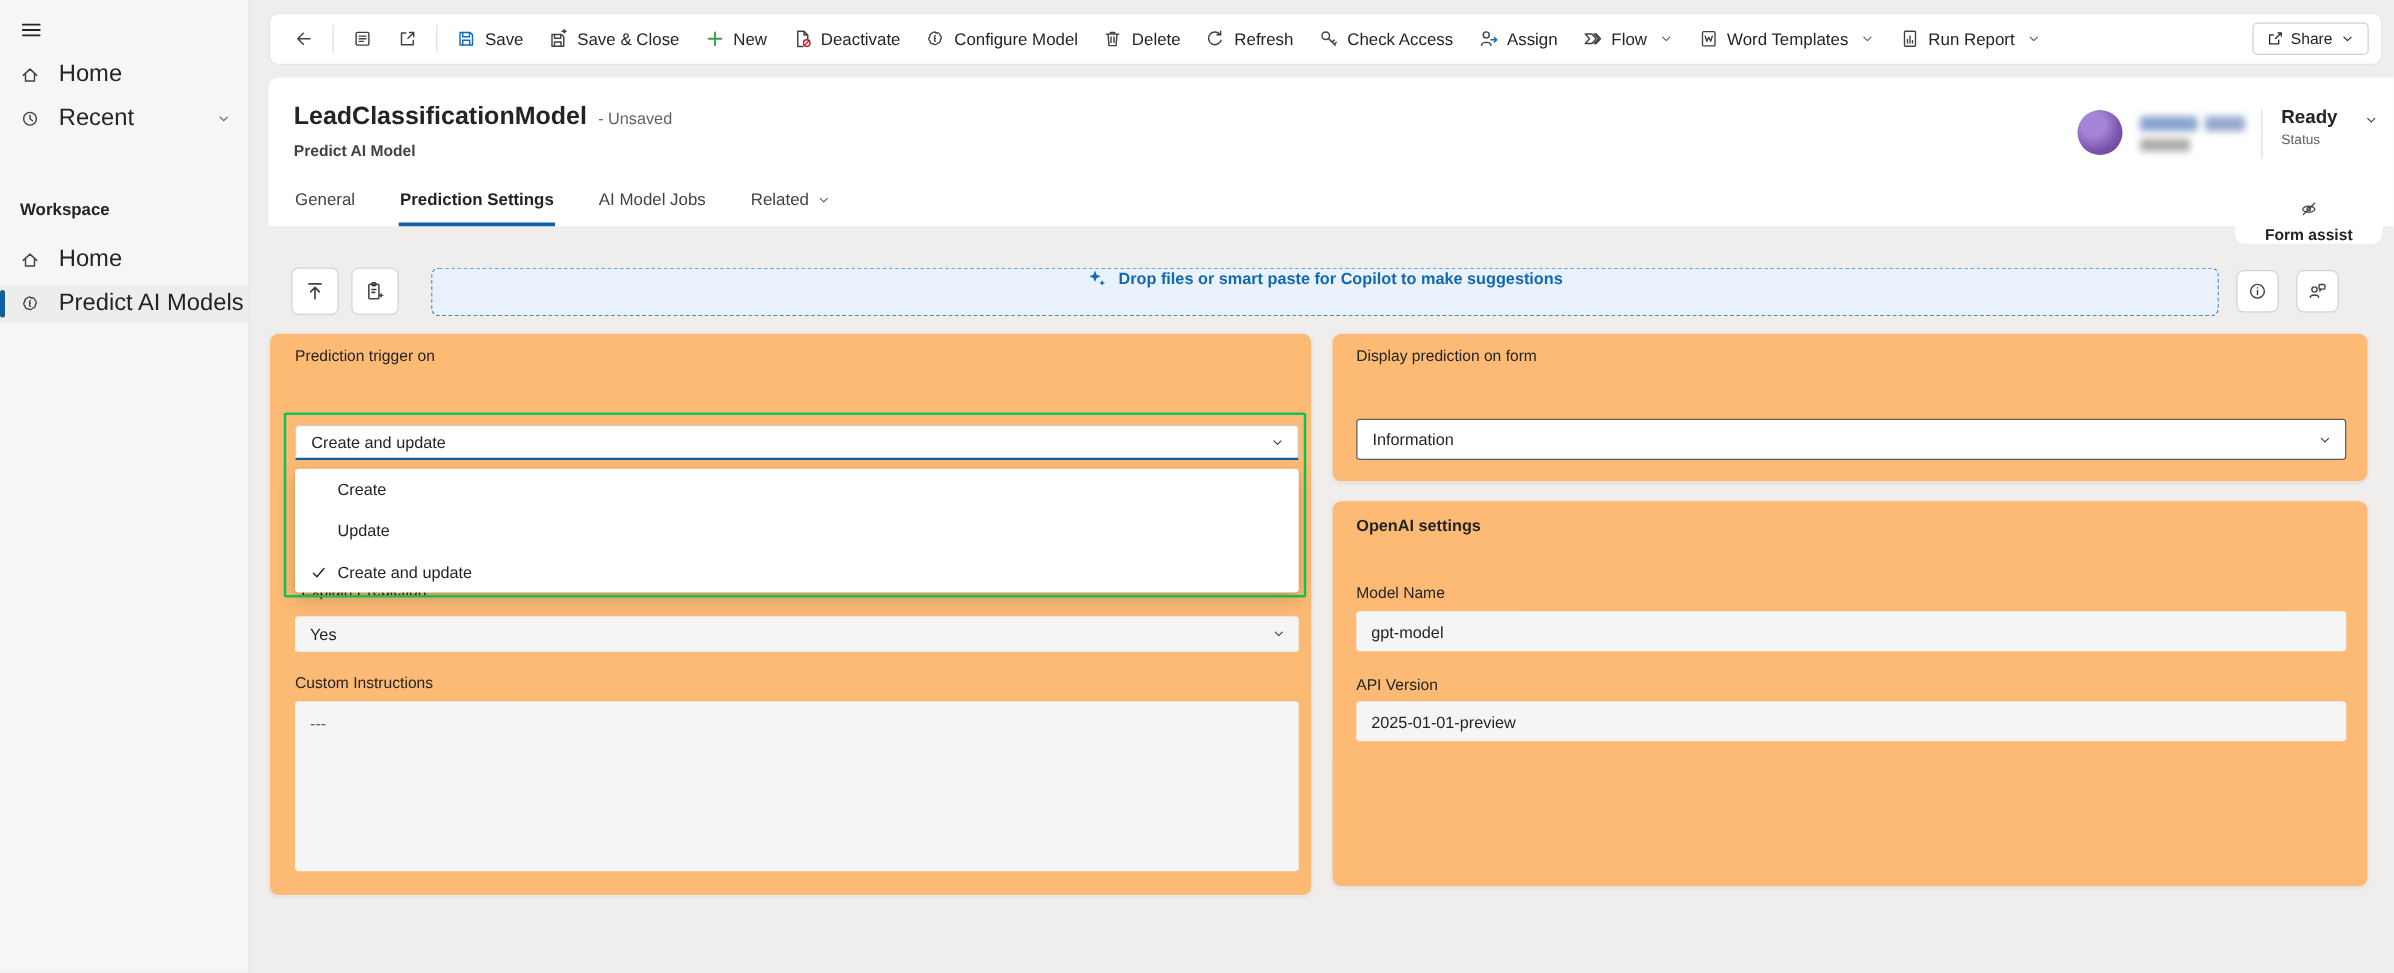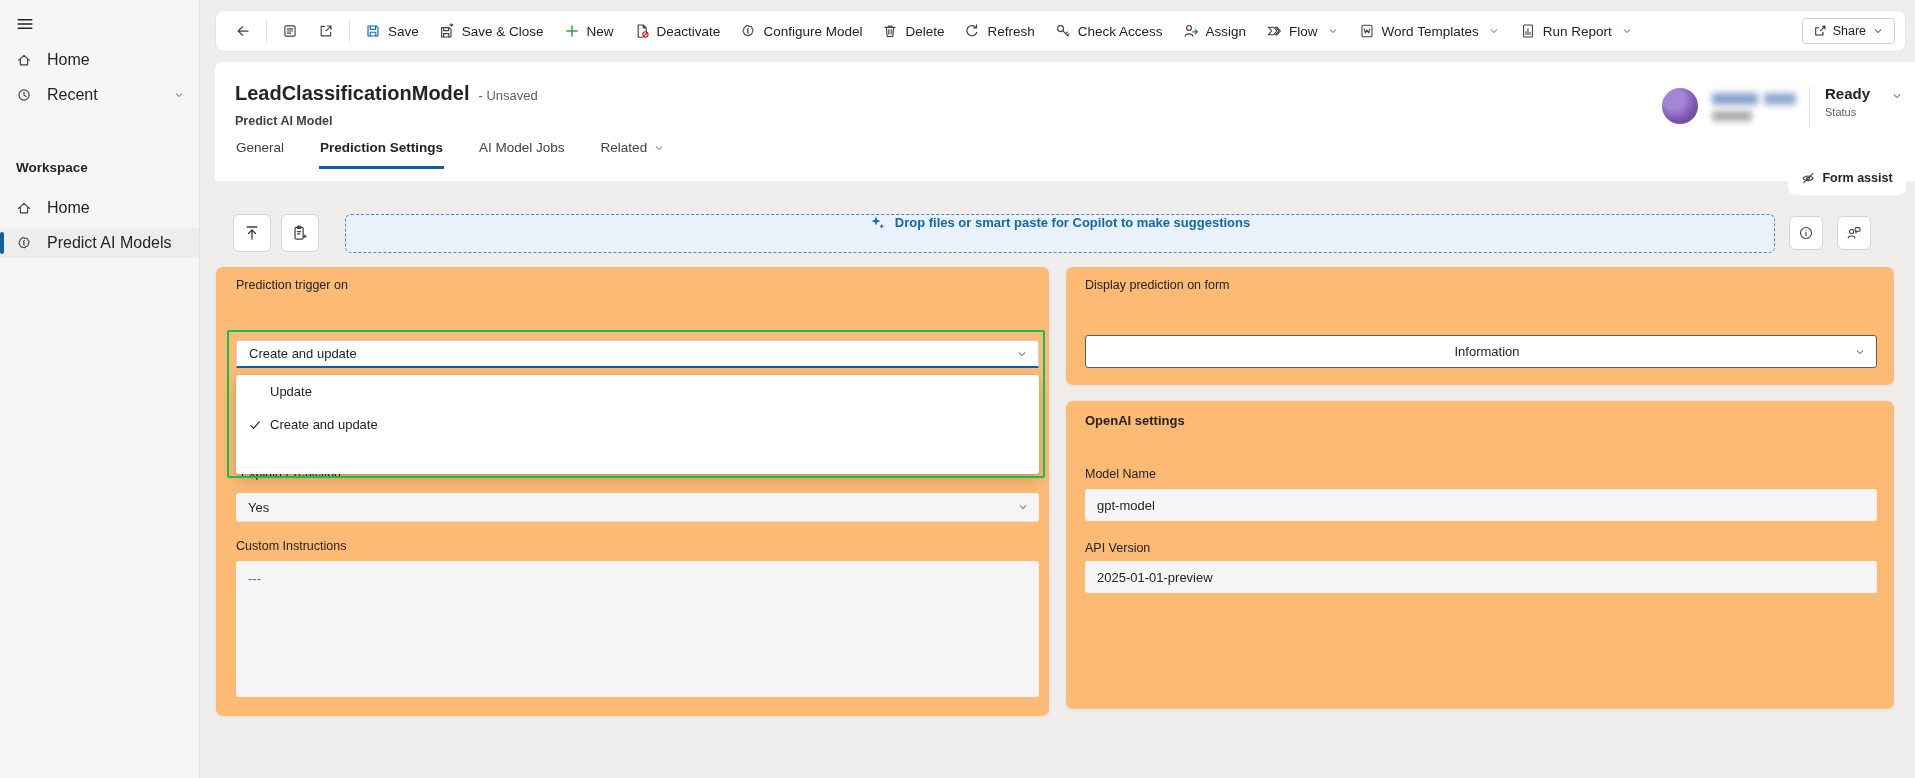--- a/index.html
+++ b/index.html
@@ -9,21 +9,21 @@
 
   
   .ic { width:16px; height:16px; flex:none; display:block; }
   .ic12 { width:12px; height:12px; }
   .ic14 { width:14px; height:14px; }
   .ic18 { width:18px; height:18px; }
 
   
   #sidebar { position:absolute; left:0; top:0; width:200px; height:778px; background:#f7f6f5; border-right:1px solid #e4e2e1; }
   .hamburger { position:absolute; left:10px; top:10px; width:30px; height:28px; display:flex; align-items:center; justify-content:center; background:none; border:none; color:#242424; cursor:pointer; }
-  .navitem { position:absolute; left:0; width:199px; height:30px; display:flex; align-items:center; padding-left:16px; gap:15px; font-size:16px; color:#242424; cursor:pointer; background:transparent; border:none; }
+  .navitem { position:absolute; left:0; width:199px; height:30px; display:flex; align-items:center; padding-left:16px; gap:15px; font-size:19px; color:#242424; cursor:pointer; background:transparent; border:none; }
   .navitem .chev { position:absolute; right:14px; color:#616161; }
   .navitem.selected { background:#efedec; }
   .navitem.selected::before { content:""; position:absolute; left:0; top:4px; bottom:4px; width:4px; border-radius:2px; background:#115ea3; }
   .nav-section { position:absolute; left:16px; font-size:13.5px; font-weight:700; color:#242424; }
   .navicon { color:#424242; }
 
   
   #cmdbar { position:absolute; left:215px; top:10px; width:1691px; height:42px; background:#fff; border:1px solid #e7e5e4; border-radius:8px; display:flex; align-items:center; padding:0 10px 0 10px; gap:2px; }
   .cmd { display:flex; align-items:center; gap:7px; padding:6px 9px; font-size:13.5px; color:#242424; background:none; border:none; border-radius:4px; cursor:pointer; white-space:nowrap; }
   .cmd .cic { color:#424242; }
@@ -32,36 +32,36 @@
   .cmdsep { width:1px; height:22px; background:#e1dfde; margin:0 4px; flex:none; }
   .cmd .menuchev { color:#616161; margin-left:2px; }
   #share-btn { margin-left:auto; display:flex; align-items:center; gap:6px; background:#fff; border:1px solid #d2d0cf; border-radius:4px; padding:5px 10px; font-size:12.5px; color:#242424; cursor:pointer; }
 
   
   #headercard { position:absolute; left:215px; top:62px; width:1700px; height:119px; background:#ffffff; border-top-left-radius:8px; }
   .title-row { position:absolute; left:20px; top:20px; display:flex; align-items:baseline; gap:9px; }
   .title-row h1 { font-size:20px; font-weight:700; color:#242424; }
   .title-row .unsaved { font-size:13px; color:#616161; }
   .entity-type { position:absolute; left:20px; top:52px; font-size:12.5px; font-weight:700; color:#424242; }
-  #tabs { position:absolute; left:20px; bottom:12px; display:flex; gap:34px; align-items:flex-end; }
+  #tabs { position:absolute; left:20px; bottom:0; display:flex; gap:34px; align-items:flex-end; }
   .tab { display:flex; align-items:center; gap:6px; padding:0 1px 11px 1px; font-size:13.5px; color:#424242; background:none; border:none; border-bottom:3px solid transparent; cursor:pointer; }
   .tab.active { font-weight:700; color:#242424; border-bottom-color:#115ea3; }
   .tab .chev { color:#616161; }
 
   .avatar { position:absolute; left:1447px; top:26px; width:36px; height:36px; border-radius:50%; background:radial-gradient(circle at 35% 32%, #a585d6 0 28%, #7b54ae 62%, #5f3f8c 100%); }
   .blurbar { position:absolute; border-radius:2px; filter:blur(3px); }
   .blur-a { left:1497px; top:31px; width:46px; height:12px; background:#89a3cd; }
   .blur-b { left:1549px; top:31px; width:32px; height:12px; background:#93aacf; }
   .blur-c { left:1497px; top:49px; width:40px; height:10px; background:#aba9a8; }
   .profsep { position:absolute; left:1594px; top:25px; width:1px; height:40px; background:#e1dfde; }
   .status-value { position:absolute; left:1610px; top:23px; font-size:15px; font-weight:700; color:#242424; }
   .status-chev { position:absolute; left:1676px; top:28px; color:#424242; cursor:pointer; background:none; border:none; }
   .status-caption { position:absolute; left:1610px; top:44px; font-size:11px; color:#616161; }
 
-  #form-assist { position:absolute; left:1788px; top:160px; width:118px; height:35px; background:#fff; border-radius:0 0 8px 8px; display:flex; align-items:center; justify-content:center; gap:7px; font-size:12.5px; font-weight:700; color:#242424; border:none; cursor:pointer; }
+  #form-assist { position:absolute; left:1788px; top:160px; width:118px; height:35px; background:#fff; border-radius:0 0 8px 8px; display:flex; align-items:center; justify-content:center; gap:7px; font-size:12.5px; font-weight:700; color:#242424; border:none; cursor:pointer;flex-direction:column; }
   #form-assist .cic { color:#424242; }
 
   
   .iconbtn { position:absolute; background:#fff; border:1px solid #d6d4d2; border-radius:6px; display:flex; align-items:center; justify-content:center; color:#424242; cursor:pointer; }
   #btn-upload { left:233px; top:214px; width:38px; height:38px; }
   #btn-paste  { left:281px; top:214px; width:38px; height:38px; }
   #btn-info   { left:1789px; top:216px; width:34px; height:34px; }
   #btn-collab { left:1837px; top:216px; width:34px; height:34px; }
   #copilot-banner { position:absolute; left:345px; top:214px; width:1430px; height:39px; background:#e9f2fb; border:1.5px dashed #4e86c0; border-radius:6px; display:flex; align-items:flex-start; justify-content:center; gap:9px; cursor:pointer; }
   #copilot-banner .msg { font-size:13px; font-weight:700; color:#1168b0; }
@@ -84,21 +84,21 @@
   .dd-item { display:flex; align-items:center; height:33px; padding-left:12px; font-size:13px; color:#242424; cursor:pointer; }
   .dd-check { width:22px; color:#242424; display:flex; align-items:center; }
   #green-highlight { position:absolute; left:11px; top:63px; width:818px; height:148px; border:2px solid #10c150; border-radius:2px; z-index:8; pointer-events:none; }
 
   #explain-label { left:25px; top:199px; z-index:1; }
   #explain-select { left:20px; top:226px; width:803px; height:29px; background:#f5f5f5; border-bottom:1px solid #e3e1e0; border-radius:3px;text-align:right; }
   #custom-label { left:20px; top:272px; }
   #custom-textarea { position:absolute; left:20px; top:294px; width:803px; height:136px; background:#f5f5f5; border:none; border-radius:3px; resize:none; font-family:"Liberation Sans",sans-serif; font-size:13px; color:#616161; padding:10px 12px; }
 
   #display-label { left:19px; top:11px; }
-  #display-select { left:19px; top:68px; width:792px; height:33px; background:#fff; border:1px solid #605e5c; border-radius:3px;justify-content:center; }
+  #display-select { left:19px; top:68px; width:792px; height:33px; background:#fff; border:1px solid #605e5c; border-radius:3px; }
 
   #openai-header { left:19px; top:12px; }
   #modelname-label { left:19px; top:66px; }
   #apiversion-label { left:19px; top:140px; }
   .ro-field { position:absolute; left:19px; width:792px; height:32px; background:#f5f5f5; border-radius:3px; font-size:13px; color:#242424; display:flex; align-items:center; padding-left:12px; }
   #modelname-field { top:88px; }
   #apiversion-field { top:160px; }
 
   #label1 { left:20px; top:11px; }
 </style>
@@ -505,20 +505,24 @@
     <div class="select" id="trigger-select">
       <span class="val">Create and update</span>
       <svg class="ic12 chev">
           <use href="#i-chev"></use>
         </svg>
     </div>
 
     <div id="trigger-menu">
       <div class="dd-item">
         <span class="dd-check"></span>
+        <span>Create</span>
+      </div>
+      <div class="dd-item">
+        <span class="dd-check"></span>
         <span>Update</span>
       </div>
       <div class="dd-item">
         <span class="dd-check">
             <svg class="ic14">
               <use href="#i-check"></use>
             </svg>
           </span>
         <span>Create and update</span>
       </div>

